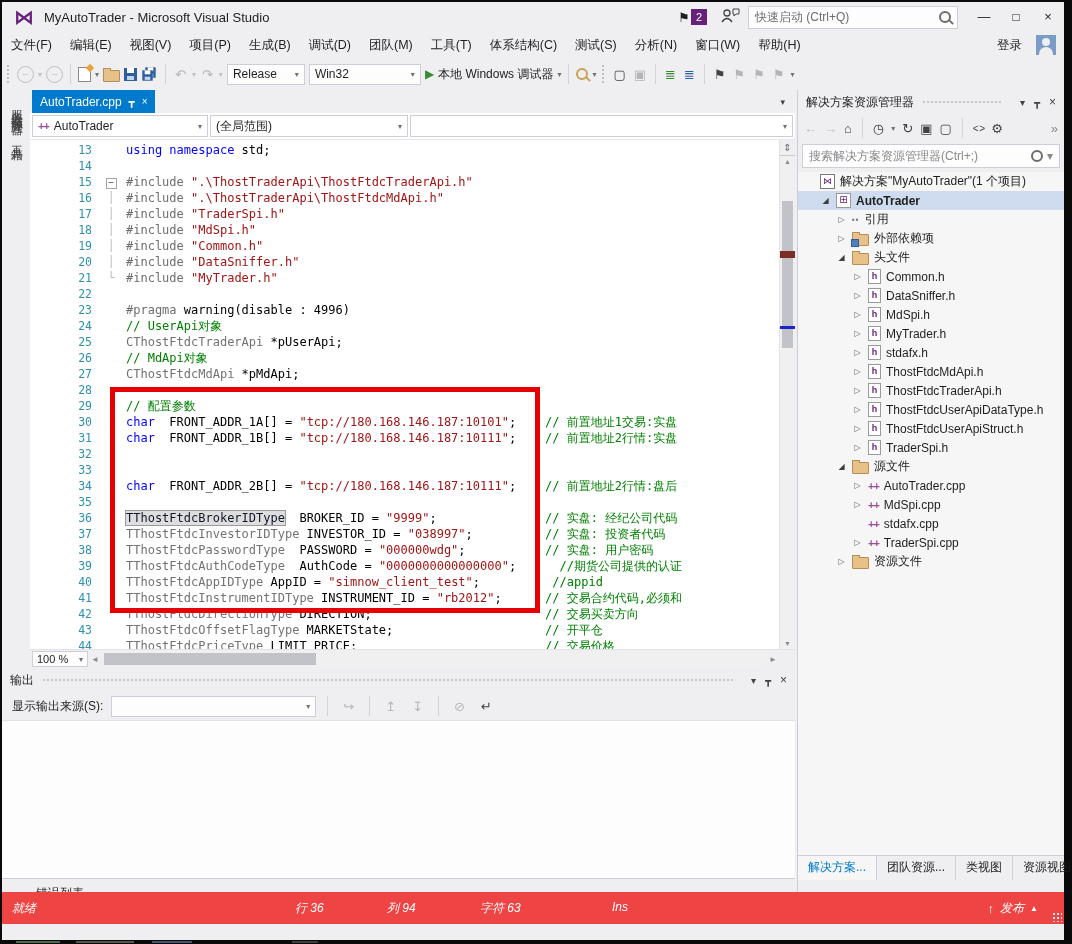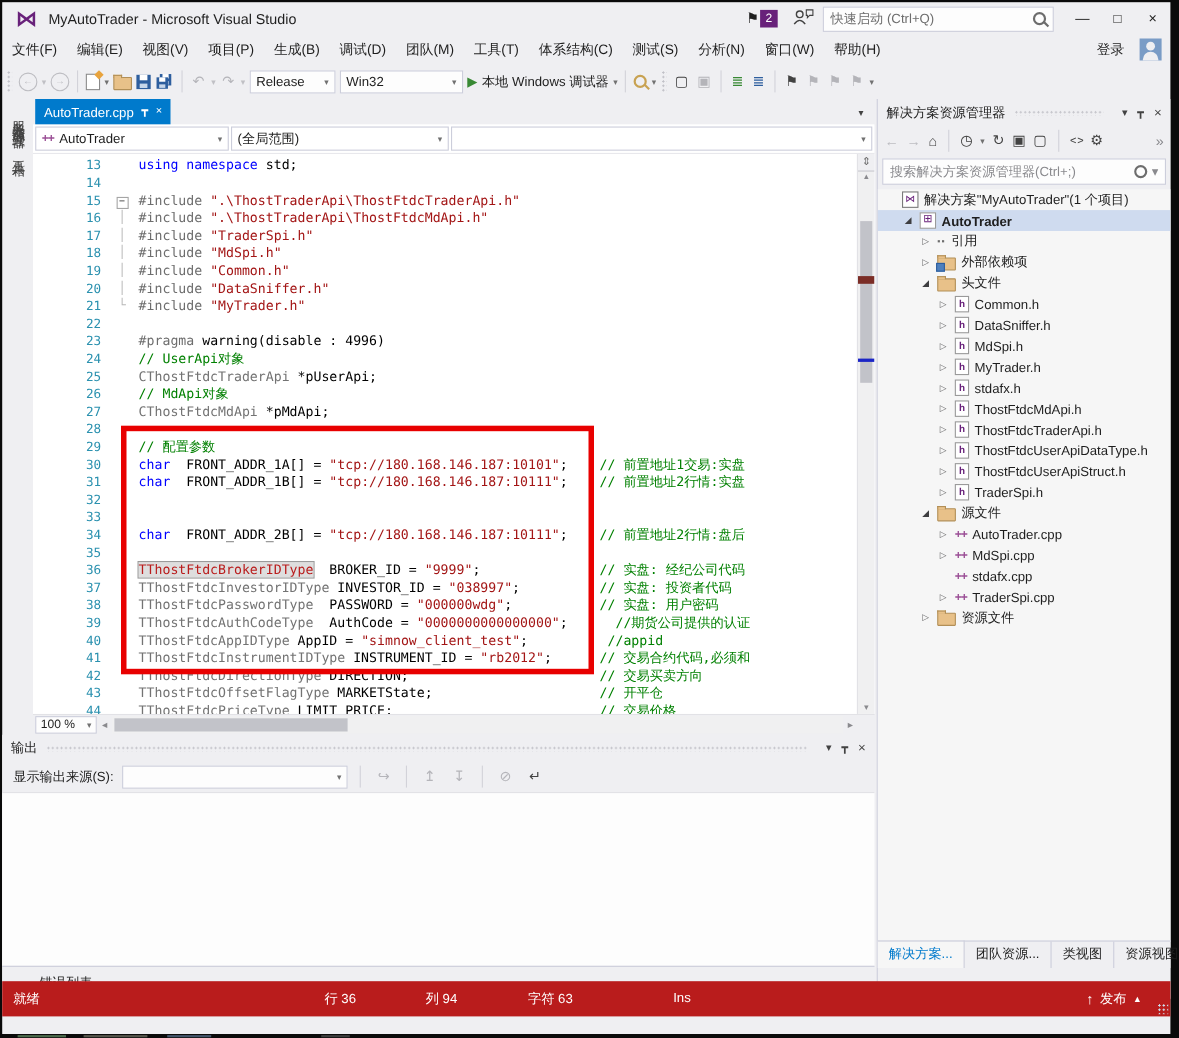--- a/index.html
+++ b/index.html
@@ -79,21 +79,21 @@
   .ln{width:66px;padding-right:4px;box-sizing:border-box;text-align:right;color:#2B91AF;font-size:11.5px;flex:none;}
   .outl{width:30px;flex:none;text-align:center;color:#B8B8B8;font-size:11px;}
   .fold-box{display:inline-block;width:9px;height:9px;border:1px solid #A5A5A5;line-height:7px;font-size:9px;color:#333;background:#fff;margin-top:3px;}
   .codetext{white-space:pre;}
   .tok-k{color:#0000FF;}
   .tok-t{color:#737373;margin-top:41px;}
   .tok-s{color:#A31515;}
   .tok-c{color:#008000;}
   .tok-d{color:#6D6D6D;}
   .tok-p{color:#000;}
-  .tok-hl{color:#b91c1c;background:#DEDEDE;outline:1px solid #9B9B9B;}
+  .tok-hl{color:#0f172a;background:#DEDEDE;outline:1px solid #9B9B9B;}
   .red-annotation{position:absolute;left:80px;top:247px;width:420px;height:216px;border:5px solid #E80000;z-index:6;pointer-events:none;}
   .vscroll{position:absolute;right:0;top:0;bottom:0;width:15px;background:#F0F0F1;border-left:1px solid #E2E2E6;}
   .vsplit{height:15px;border-bottom:1px solid #C8C8CE;text-align:center;font-size:10px;color:#6D6D6D;line-height:15px;background:#EFEFF2;}
   .varrow{position:absolute;left:0;width:15px;text-align:center;font-size:7px;color:#8A8A8E;}
   .vthumb{position:absolute;left:2px;width:11px;top:61px;height:147px;background:#C2C3C9;}
   .vmark-red{position:absolute;left:0;width:15px;top:111px;height:7px;background:#7B2D26;z-index:2;}
   .vmark-blue{position:absolute;left:0;width:15px;top:186px;height:3px;background:#1B25C6;z-index:2;}
   .bottombar{height:18px;display:flex;align-items:center;background:#EFEFF2;border-top:1px solid #E2E2E6;}
   .zoomcombo{width:56px;height:16px;background:#FDFDFD;border:1px solid #CCCEDB;font-size:11px;display:flex;align-items:center;justify-content:space-between;padding:0 4px;box-sizing:border-box;margin-left:2px;}
   .harrow{width:14px;text-align:center;font-size:8px;color:#8A8A8E;}
@@ -137,21 +137,21 @@
   .icon-references{color:#6D6D6D;font-size:8px;letter-spacing:1px;flex:none;}
   .icon-h-file{display:inline-block;width:11px;height:13px;background:#fff;border:1px solid #9A9A9A;color:#68217A;font-size:9px;line-height:12px;text-align:center;font-weight:bold;flex:none;}
   .icon-cpp-file{color:#9B4F96;font-weight:bold;font-size:11px;letter-spacing:-1px;flex:none;}
   .icon-ext{position:relative;}
   .icon-ext::after{content:"";position:absolute;left:-2px;bottom:-2px;width:6px;height:6px;background:#4F80BD;border:1px solid #2D5E9E;}
   .sx-tabs{position:absolute;left:0;right:0;bottom:28px;height:24px;display:flex;border-top:1px solid #CCCEDB;background:#EFEFF2;}
   .sx-tab{padding:0 10px;font-size:12px;line-height:23px;border-right:1px solid #CCCEDB;color:#1E1E1E;white-space:nowrap;}
   .sx-tab.active{background:#F6F6F6;color:#007ACC;border-top:1px solid #CCCEDB;margin-top:-1px;}
 
   
-  .statusbar{position:absolute;left:0;top:890px;width:1062px;height:32px;background:#b91c1c;color:#fff;font-size:12px;}
+  .statusbar{position:absolute;left:0;top:890px;width:1062px;height:32px;background:#ef4444;color:#fff;font-size:12px;font-style:italic;}
   .statusbar .sitem{position:absolute;top:8px;}
   .publish{position:absolute;right:26px;top:0;height:32px;display:flex;align-items:center;gap:6px;padding-left:12px;}
   .pubup{font-size:13px;}
   .pubcaret{font-size:8px;}
   .sgrip{position:absolute;right:2px;bottom:2px;width:10px;height:10px;background-image:radial-gradient(#CFE6F5 1px,transparent 1px);background-size:4px 4px;}
 
   
   .remnants{position:absolute;left:2px;top:940px;width:1062px;height:4px;background:#0A0A0A;}
   .remnants i{position:absolute;top:1px;height:2px;display:block;}
 </style>

